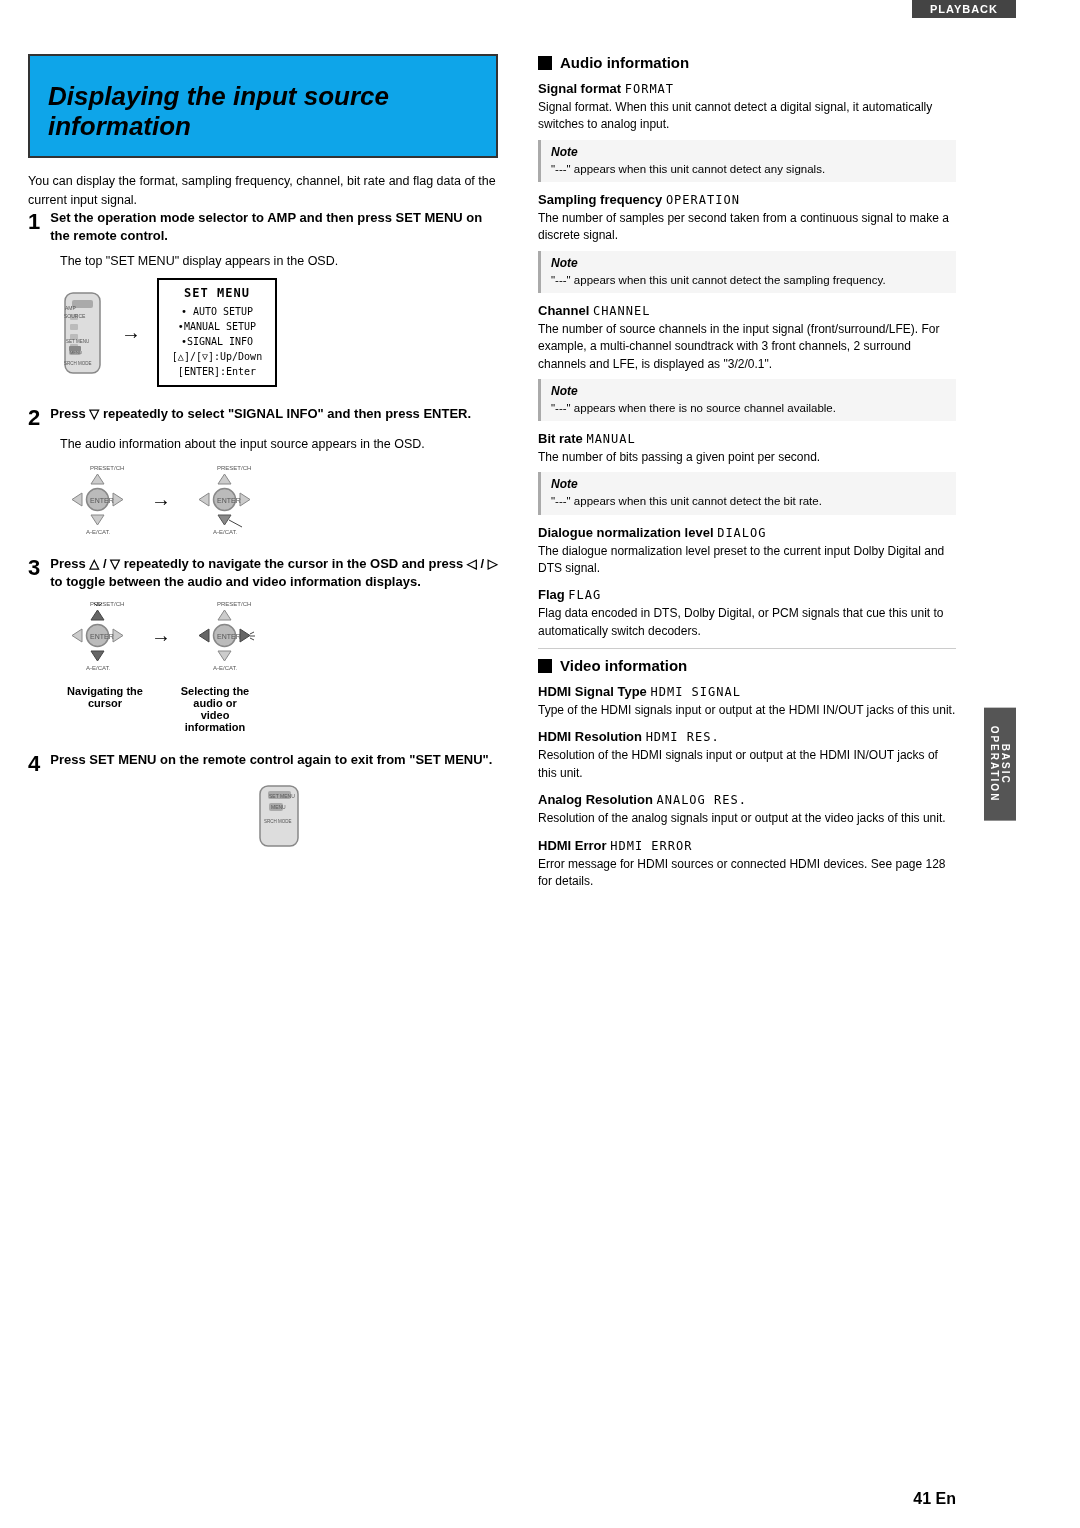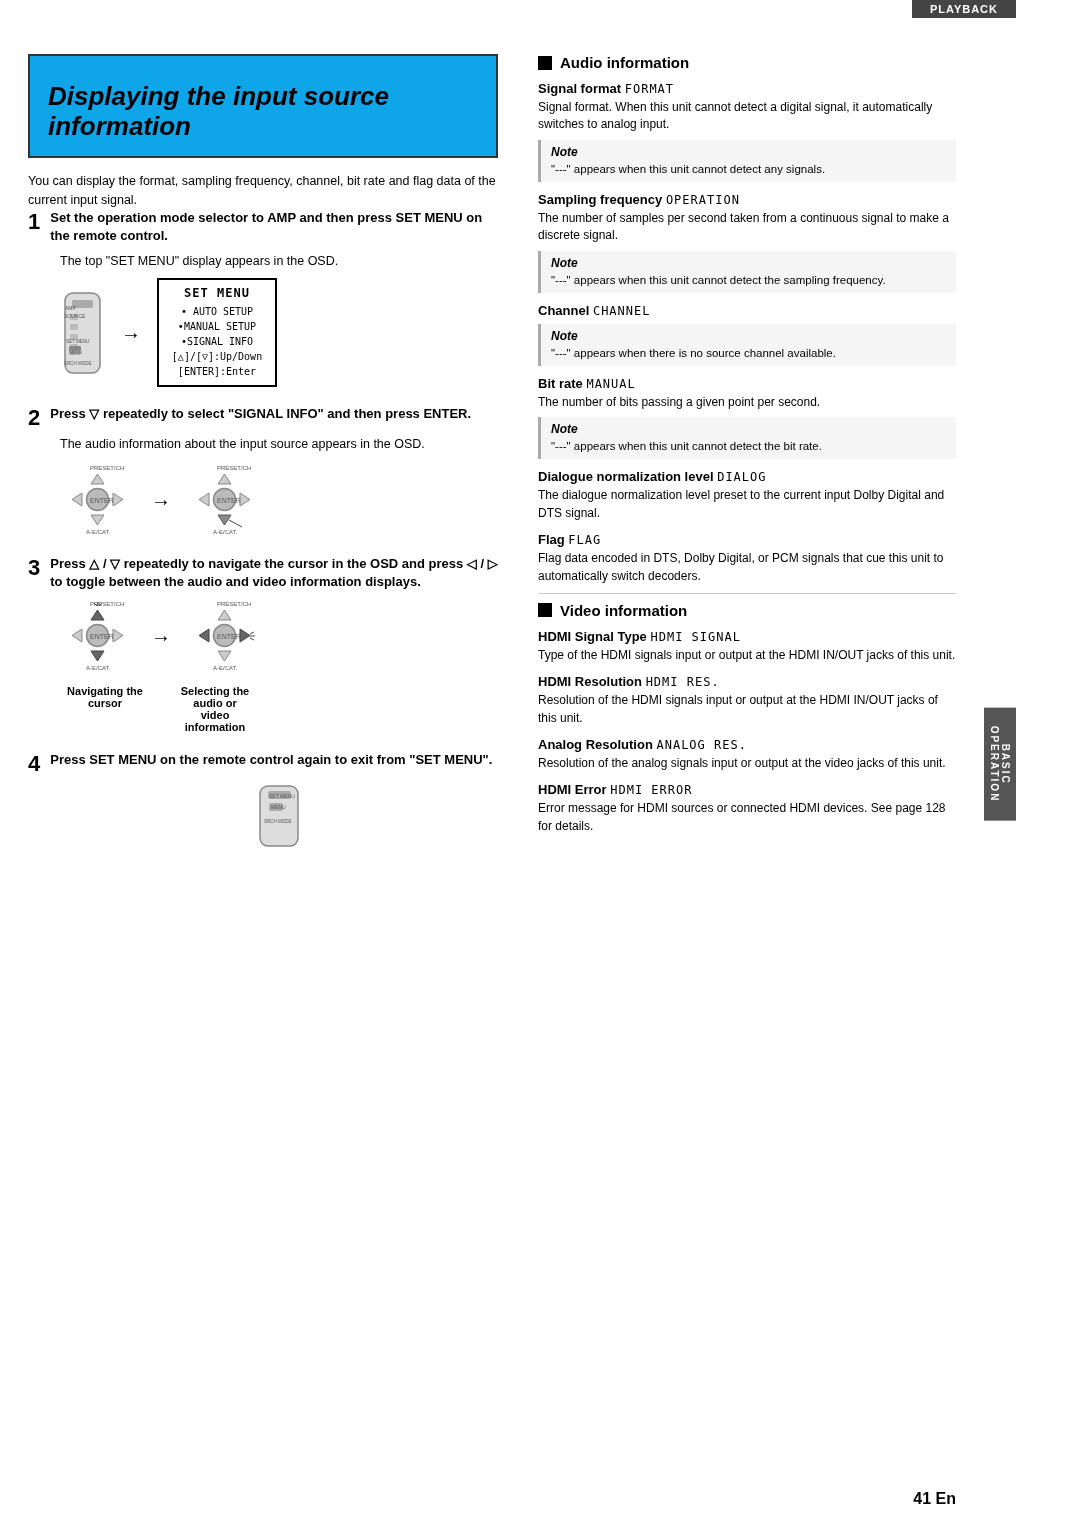--- a/index.html
+++ b/index.html
@@ -472,20 +472,21 @@
         <p class="field-desc">The number of samples per second taken from a continuous signal to make a discrete signal.</p>
         <div class="note-box">
           <div class="note-title">Note</div>
           <div class="note-text">"---" appears when this unit cannot detect the sampling frequency.</div>
         </div>
 
         <div class="field-header">
           <span class="field-name">Channel</span>
           <span class="field-code"> CHANNEL</span>
         </div>
+        <p class="field-desc">The number of source channels in the input signal (front/surround/LFE). For example, a multi-channel soundtrack with 3 front channels, 2 surround channels and LFE, is displayed as "3/2/0.1".</p>
         <div class="note-box">
           <div class="note-title">Note</div>
           <div class="note-text">"---" appears when there is no source channel available.</div>
         </div>
 
         <div class="field-header">
           <span class="field-name">Bit rate</span>
           <span class="field-code"> MANUAL</span>
         </div>
         <p class="field-desc">The number of bits passing a given point per second.</p>

